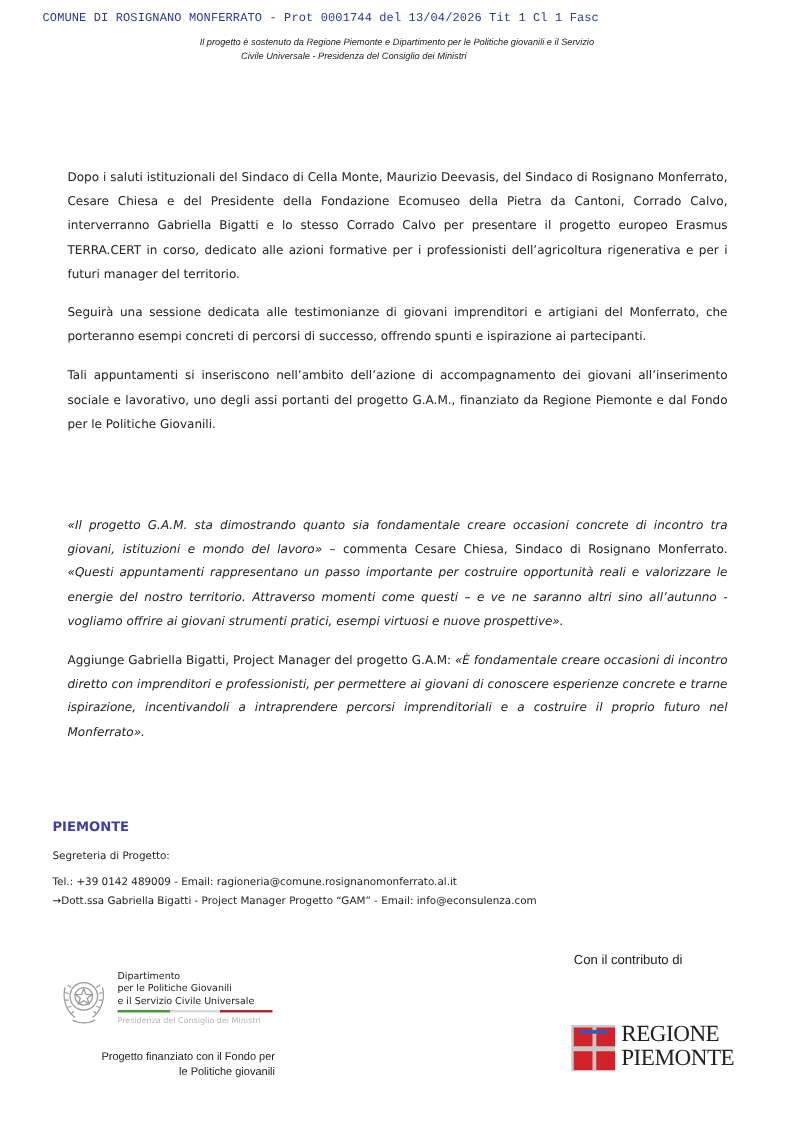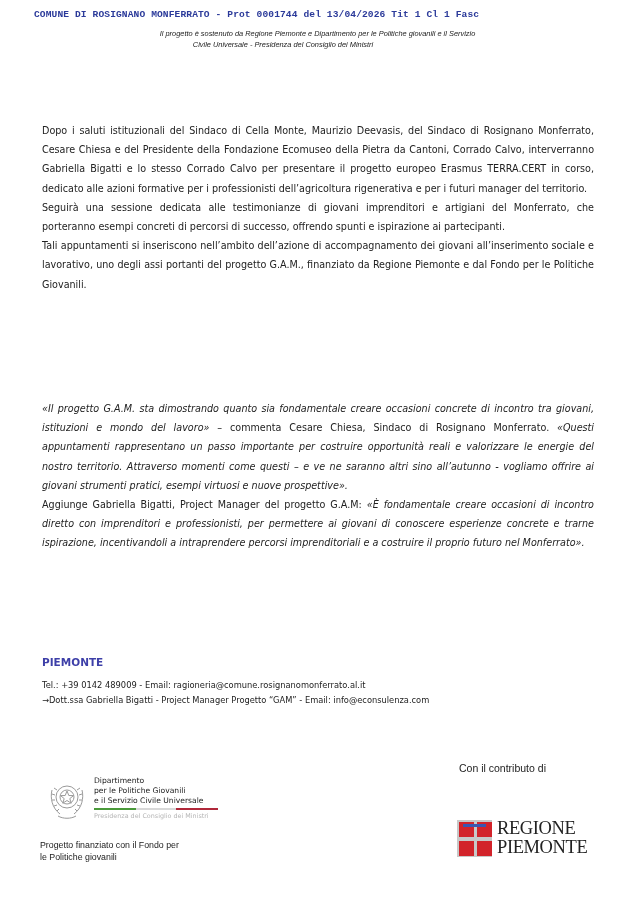--- a/index.html
+++ b/index.html
@@ -1,35 +1,35 @@
 <!DOCTYPE html>
 <html><head>
   <meta charset="utf-8">
   <style>
     html, body { margin: 0; padding: 0; background: #ffffff; }
     body { width: 635px; height: 900px; position: relative; overflow: hidden; }
     .prot {
       position: absolute; left: 34px; top: 9px;
       font-family: "Liberation Mono", "DejaVu Sans Mono", monospace;
-      font-weight: bold; font-size: 9.6px; color: #2b3a9a; letter-spacing: 0.1px;
+      font-weight: normal; font-size: 9.6px; color: #2b3a9a; letter-spacing: 0.1px;
       white-space: nowrap;
     }
     .support {
       position: absolute; left: 0; width: 565px; top: 29px;
       font-family: "Liberation Sans", sans-serif; font-style: italic;
       font-size: 7.4px; color: #222; text-align: center; line-height: 10.5px;
     }
     .support .l1 { padding-left: 70px; }
     .support .l2 { padding-left: 1px; }
     .body-text {
       position: absolute; left: 42px; width: 552px;
       font-family: "DejaVu Sans", sans-serif; font-size: 9.6px; color: #222;
       line-height: 19.2px; text-align: justify;
     }
-    .body-text p { margin: 0; }
+    .body-text p { margin: 12px; }
     #block1 { top: 121px; }
     #block2 { top: 399px; }
     .q { font-style: italic; }
     .contatti-title {
       position: absolute; left: 42px; top: 656px;
       font-family: "DejaVu Sans", sans-serif; font-weight: bold; font-size: 10.5px;
       color: #3d3fa8;
     }
     .contacts {
       position: absolute; left: 42px; top: 678px;
@@ -45,21 +45,21 @@
     }
     .tricolor { position: absolute; left: 48px; top: 32px; width: 124px; height: 2px; display: flex; }
     .tricolor span { display: block; height: 2px; }
     .presidenza {
       position: absolute; left: 48px; top: 36px;
       font-family: "DejaVu Sans", sans-serif; font-size: 6.4px; color: #b5b5b5; white-space: nowrap;
     }
     .funded {
       position: absolute; left: 40px; width: 180px; top: 840px;
       font-family: "Liberation Sans", sans-serif; font-size: 8.8px; color: #222;
-      text-align: left; line-height: 11.5px;
+      text-align: right; line-height: 11.5px;
     }
     .contrib {
       position: absolute; left: 459px; top: 762px;
       font-family: "Liberation Sans", sans-serif; font-size: 10.5px; color: #222;
     }
     .piemonte { position: absolute; left: 457px; top: 820px; width: 140px; height: 40px; padding-left: 29px; }
     .flag { position: absolute; left: 0; top: 0; width: 35px; height: 37px; background: #c8c8c8; }
     .flag .sq { position: absolute; width: 15px; height: 15px; background: #d2232a; }
     .flag .label-bar { position: absolute; left: 6px; top: 4px; width: 23px; height: 3px; background: #3a56b0; }
     .piemonte-text {
@@ -85,20 +85,21 @@
 </div>
 
 <div class="body-text" id="block2">
   <p><span class="q">«Il progetto G.A.M. sta dimostrando quanto sia fondamentale creare occasioni concrete di incontro tra giovani, istituzioni e mondo del lavoro»</span><span> – commenta Cesare Chiesa, Sindaco di Rosignano Monferrato. </span><span class="q">«Questi appuntamenti rappresentano un passo importante per costruire opportunità reali e valorizzare le energie del nostro territorio. Attraverso momenti come questi – e ve ne saranno altri sino all’autunno - vogliamo offrire ai giovani strumenti pratici, esempi virtuosi e nuove prospettive».</span></p>
   <p><span>Aggiunge Gabriella Bigatti, Project Manager del progetto G.A.M: </span><span class="q">«È fondamentale creare occasioni di incontro diretto con imprenditori e professionisti, per permettere ai giovani di conoscere esperienze concrete e trarne ispirazione, incentivandoli a intraprendere percorsi imprenditoriali e a costruire il proprio futuro nel Monferrato».</span></p>
 </div>
 
 <div class="contatti-title" style="color: rgb(61, 63, 168);">PIEMONTE</div>
 
 <div class="contacts">
+  <div class="seg">Segreteria di Progetto:</div>
   <div class="line">Tel.: +39 0142 489009 - Email: ragioneria@comune.rosignanomonferrato.al.it</div>
   <div class="line">→Dott.ssa Gabriella Bigatti - Project Manager Progetto “GAM” - Email: info@econsulenza.com</div>
 </div>
 
 <div class="dept-logo">
   <svg class="emblem" viewBox="0 0 42 44">
     <g fill="none" stroke="#9a9a9a" stroke-width="1">
       <circle cx="21" cy="19" r="11"></circle>
       <circle cx="21" cy="19" r="7"></circle>
       <polygon points="21,13 22.8,17.5 27.5,17.6 23.8,20.6 25.2,25.2 21,22.5 16.8,25.2 18.2,20.6 14.5,17.6 19.2,17.5"></polygon>

